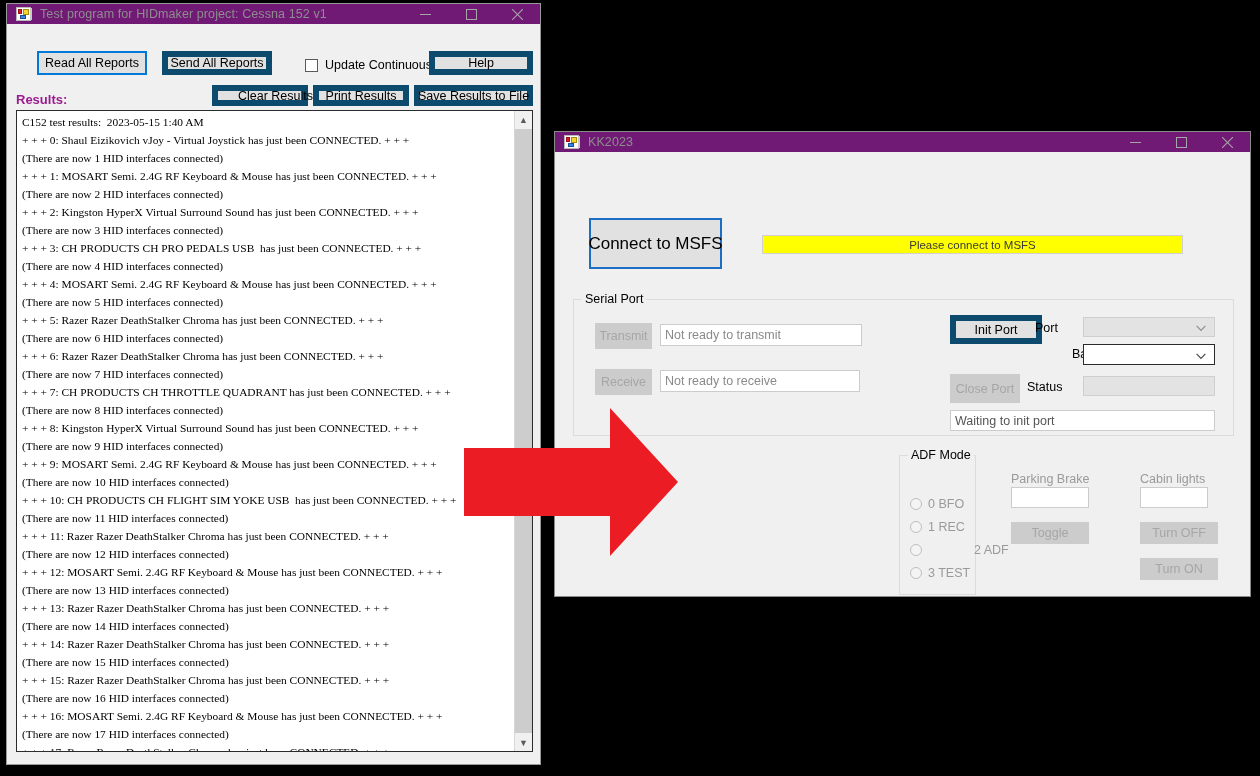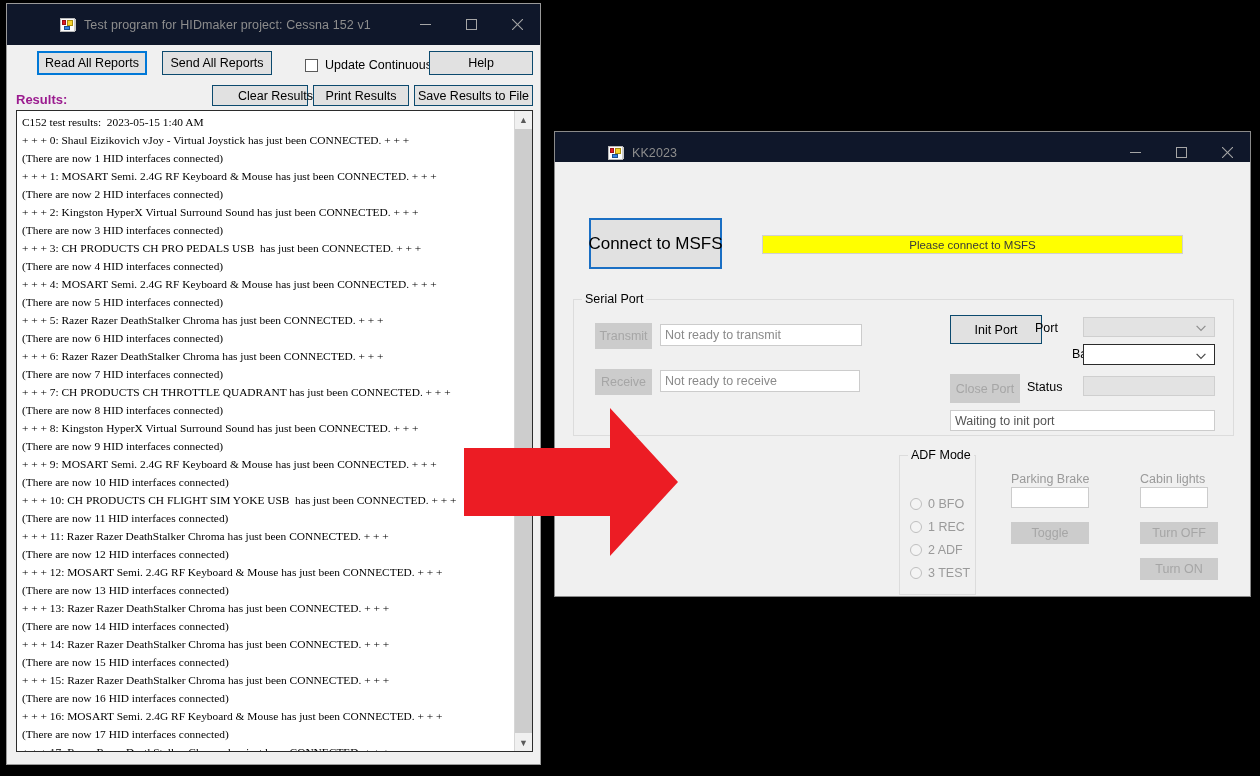--- a/index.html
+++ b/index.html
@@ -17,27 +17,26 @@
   }
 
   
   .window {
     position: absolute;
     background: #f0f0f0;
     border: 1px solid #9a9a9a;
     box-sizing: border-box;
   }
   .titlebar {
-    height: 41px;
-    background: #0f172a;
+    height: 20px;
+    background: #701a75;
     display: flex;
     align-items: center;
     box-sizing: border-box;
     position: relative;
-    padding-left: 44px;
   }
   .tb-icon {
     width: 16px;
     height: 16px;
     margin-left: 9px;
     margin-right: 8px;
     position: relative;
     flex: 0 0 auto;
   }
   .tb-icon i {
@@ -73,21 +72,21 @@
     display: flex;
     align-items: center;
     justify-content: center;
     color: #a6a6a6;
   }
   .tb-btn svg { display: block; }
 
   
   .btn {
     background: #e1e1e1;
-    border: 1px solid #0c4a6e;
+    border: 6px solid #0c4a6e;
     box-sizing: border-box;
     display: flex;
     align-items: center;
     justify-content: center;
     font-size: 12.5px;
     color: #000;
     white-space: nowrap;
     position: absolute;
     font-family: "Liberation Sans", sans-serif;
   }
@@ -502,21 +501,21 @@
       <span class="gb-title">ADF Mode</span>
 
       <div class="radio" style="left:10px; top:41px;">
         <span class="dot"></span>
         <span>0 BFO</span>
       </div>
       <div class="radio" style="left:10px; top:64px;">
         <span class="dot"></span>
         <span>1 REC</span>
       </div>
-      <div class="radio" style="left:10px; top:87px;">
+      <div class="radio" style="left:10px; top:87px;gap:46px;">
         <span class="dot"></span>
         <span>2 ADF</span>
       </div>
       <div class="radio" style="left:10px; top:110px;">
         <span class="dot"></span>
         <span>3 TEST</span>
       </div>
     </div>
 
     <div class="lbl grey" style="left:456px; top:310px;">Parking Brake</div>

